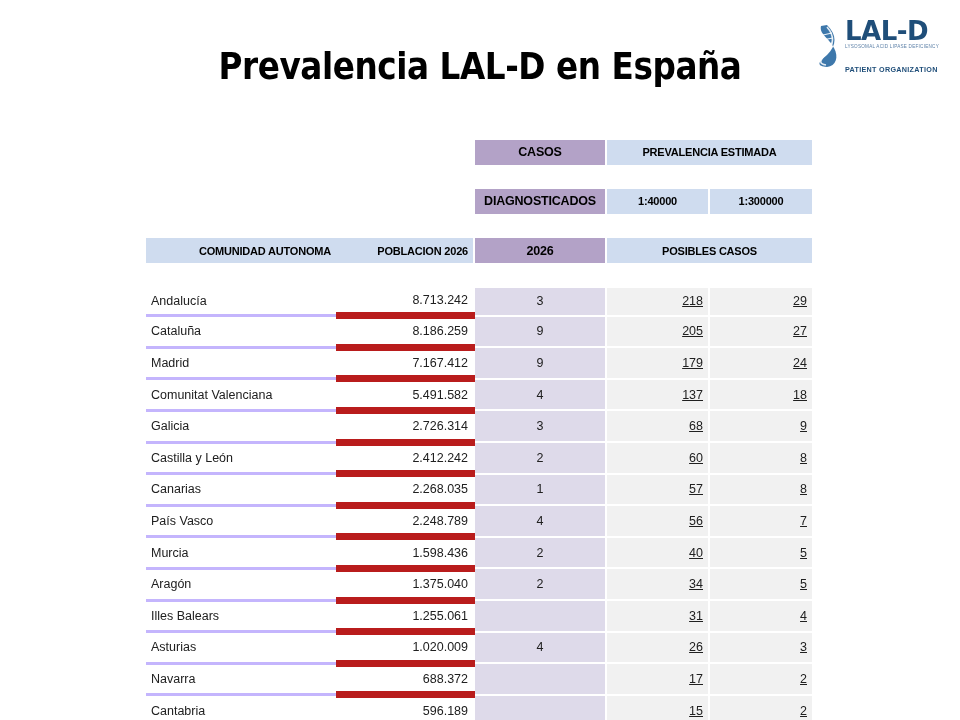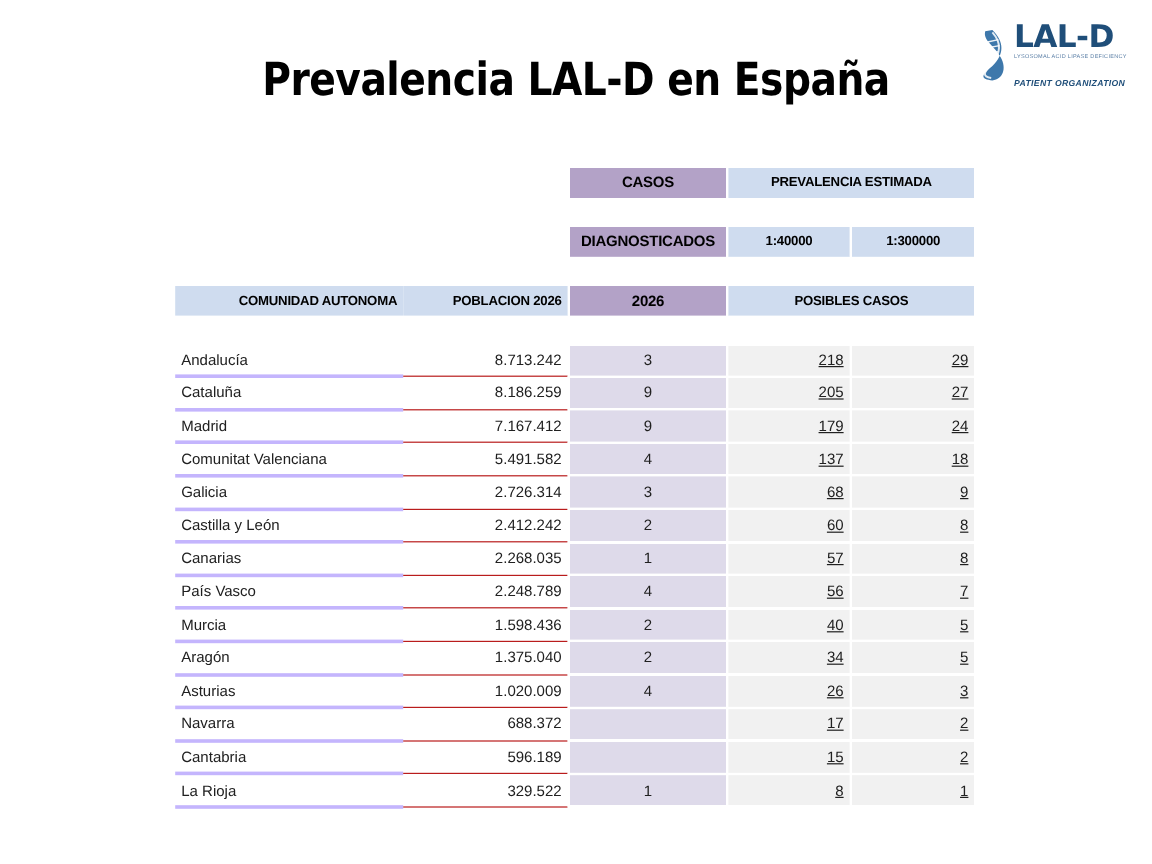--- a/index.html
+++ b/index.html
@@ -55,21 +55,20 @@
     white-space: nowrap;
   }
   #logo .tagline2 {
     font-family: "Liberation Sans", sans-serif;
     font-size: 7.2px;
     font-weight: bold;
     color: #1f4e79;
     letter-spacing: 0.3px;
     white-space: nowrap;
     margin-top: 17px;
-    font-style: italic;
   }
 
   
   #title {
     position: absolute;
     left: 0;
     top: 44px;
     width: 960px;
     text-align: center;
     font-family: "DejaVu Sans", sans-serif;
@@ -111,21 +110,21 @@
   .c-p30  { width: 103px; }
 
   .blank     { background: #ffffff; }
   .hdr-blue  { background: #cfdcef; font-weight: bold; text-align: center;
                font-size: 11px; color: #000; letter-spacing: -0.2px; }
   .hdr-purple{ background: #b3a2c7; font-weight: bold; text-align: center;
                font-size: 12.5px; color: #000; letter-spacing: -0.2px; }
   .hdr-blue.left { text-align: right; }
 
   .name  { background: #ffffff; text-align: left; border-bottom: 3px solid #c4b5fd; }
-  .pob   { background: #ffffff; text-align: right; border-bottom: 1px solid #b91c1c; }
+  .pob   { background: #ffffff; text-align: right; border-bottom: 7px solid #b91c1c; }
   .diag  { background: #dedaea; text-align: center; }
   .prev  { background: #f1f1f1; text-align: right; text-decoration: underline; }
 
   
   .sep-left  { border-left: 2px solid #ffffff; }
   .sep-right { border-right: 2px solid #ffffff; }
   .gap-row td { height: 2px; padding: 0; background: #ffffff; border: none; }
 
   .diag, .prev { border-bottom: 2px solid #ffffff; }
 </style>
@@ -260,20 +259,27 @@
           <td class="prev">5</td>
         </tr>
         <tr>
           <td class="name">Aragón</td>
           <td class="pob">1.375.040</td>
           <td class="diag sep-left sep-right">2</td>
           <td class="prev sep-right">34</td>
           <td class="prev">5</td>
         </tr>
         <tr>
+          <td class="name">Illes Balears</td>
+          <td class="pob">1.255.061</td>
+          <td class="diag sep-left sep-right"></td>
+          <td class="prev sep-right">31</td>
+          <td class="prev">4</td>
+        </tr>
+        <tr>
           <td class="name">Asturias</td>
           <td class="pob">1.020.009</td>
           <td class="diag sep-left sep-right">4</td>
           <td class="prev sep-right">26</td>
           <td class="prev">3</td>
         </tr>
         <tr>
           <td class="name">Navarra</td>
           <td class="pob">688.372</td>
           <td class="diag sep-left sep-right"></td>

